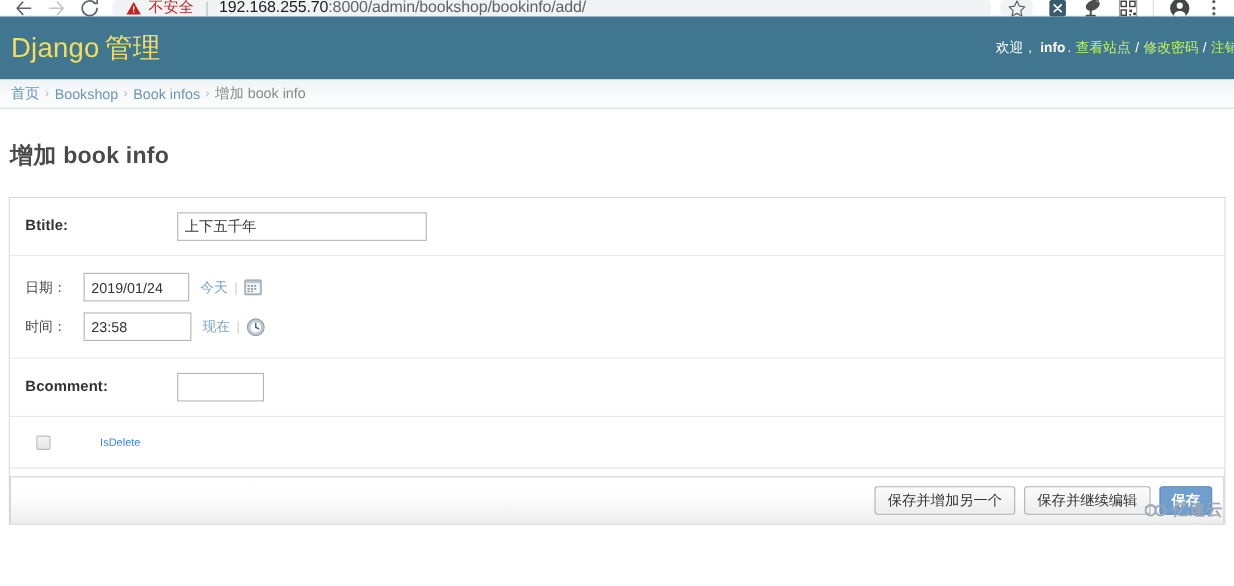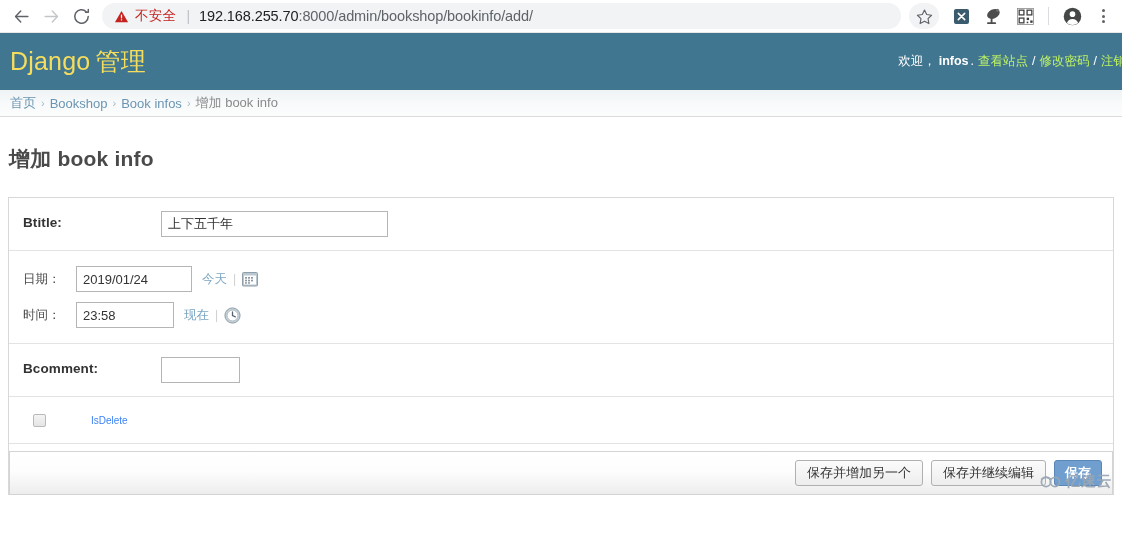--- a/index.html
+++ b/index.html
@@ -7,21 +7,21 @@
   html, body {
     margin: 0; padding: 0;
     width: 1122px; height: 533px;
     overflow: hidden;
     background: #ffffff;
     font-family: "Liberation Sans", "DejaVu Sans", sans-serif;
   }
 
   
   .browser-bar {
-    height: 33px;
+    height: 15px;
     background: #ffffff;
     display: flex;
     align-items: center;
     position: relative;
     padding: 0 6px;
     border-bottom: 1px solid #e8e8e8;
   }
   .nav-btn {
     width: 30px; height: 28px;
     display: flex; align-items: center; justify-content: center;
@@ -197,21 +197,21 @@
     font-size: 13px;
     color: #333;
     border: 1px solid #b5b5b5;
     padding: 4px 6px;
     background: #fff;
     height: 26px;
     vertical-align: middle;
     border-radius: 0;
   }
   input.w-title { width: 227px; }
-  input.w-date  { width: 116px; }
+  input.w-date  { width: 96px; }
   input.w-time  { width: 98px; }
   input.w-read  { width: 79px; }
   input.w-comment { width: 79px; }
 
   .dt-line {
     display: flex;
     align-items: center;
     height: 30px;
   }
   .dt-line + .dt-line { margin-top: 6px; }
@@ -400,21 +400,21 @@
     <i></i>
   </div>
 </div>
 
 <div class="dj-header">
   <div class="dj-brand">
     <span>Django</span><span class="cn">管理</span>
   </div>
   <div class="dj-user">
     <span>欢迎，</span>
-    <strong class="uname">infos</strong>
+    <strong class="uname">info</strong>
     <span>.</span>
     <a href="#" style="margin-left:4px">查看站点</a>
     <span class="slash">/</span>
     <a href="#">修改密码</a>
     <span class="slash">/</span>
     <a href="#">注销</a>
   </div>
 </div>
 
 <div class="breadcrumbs">

